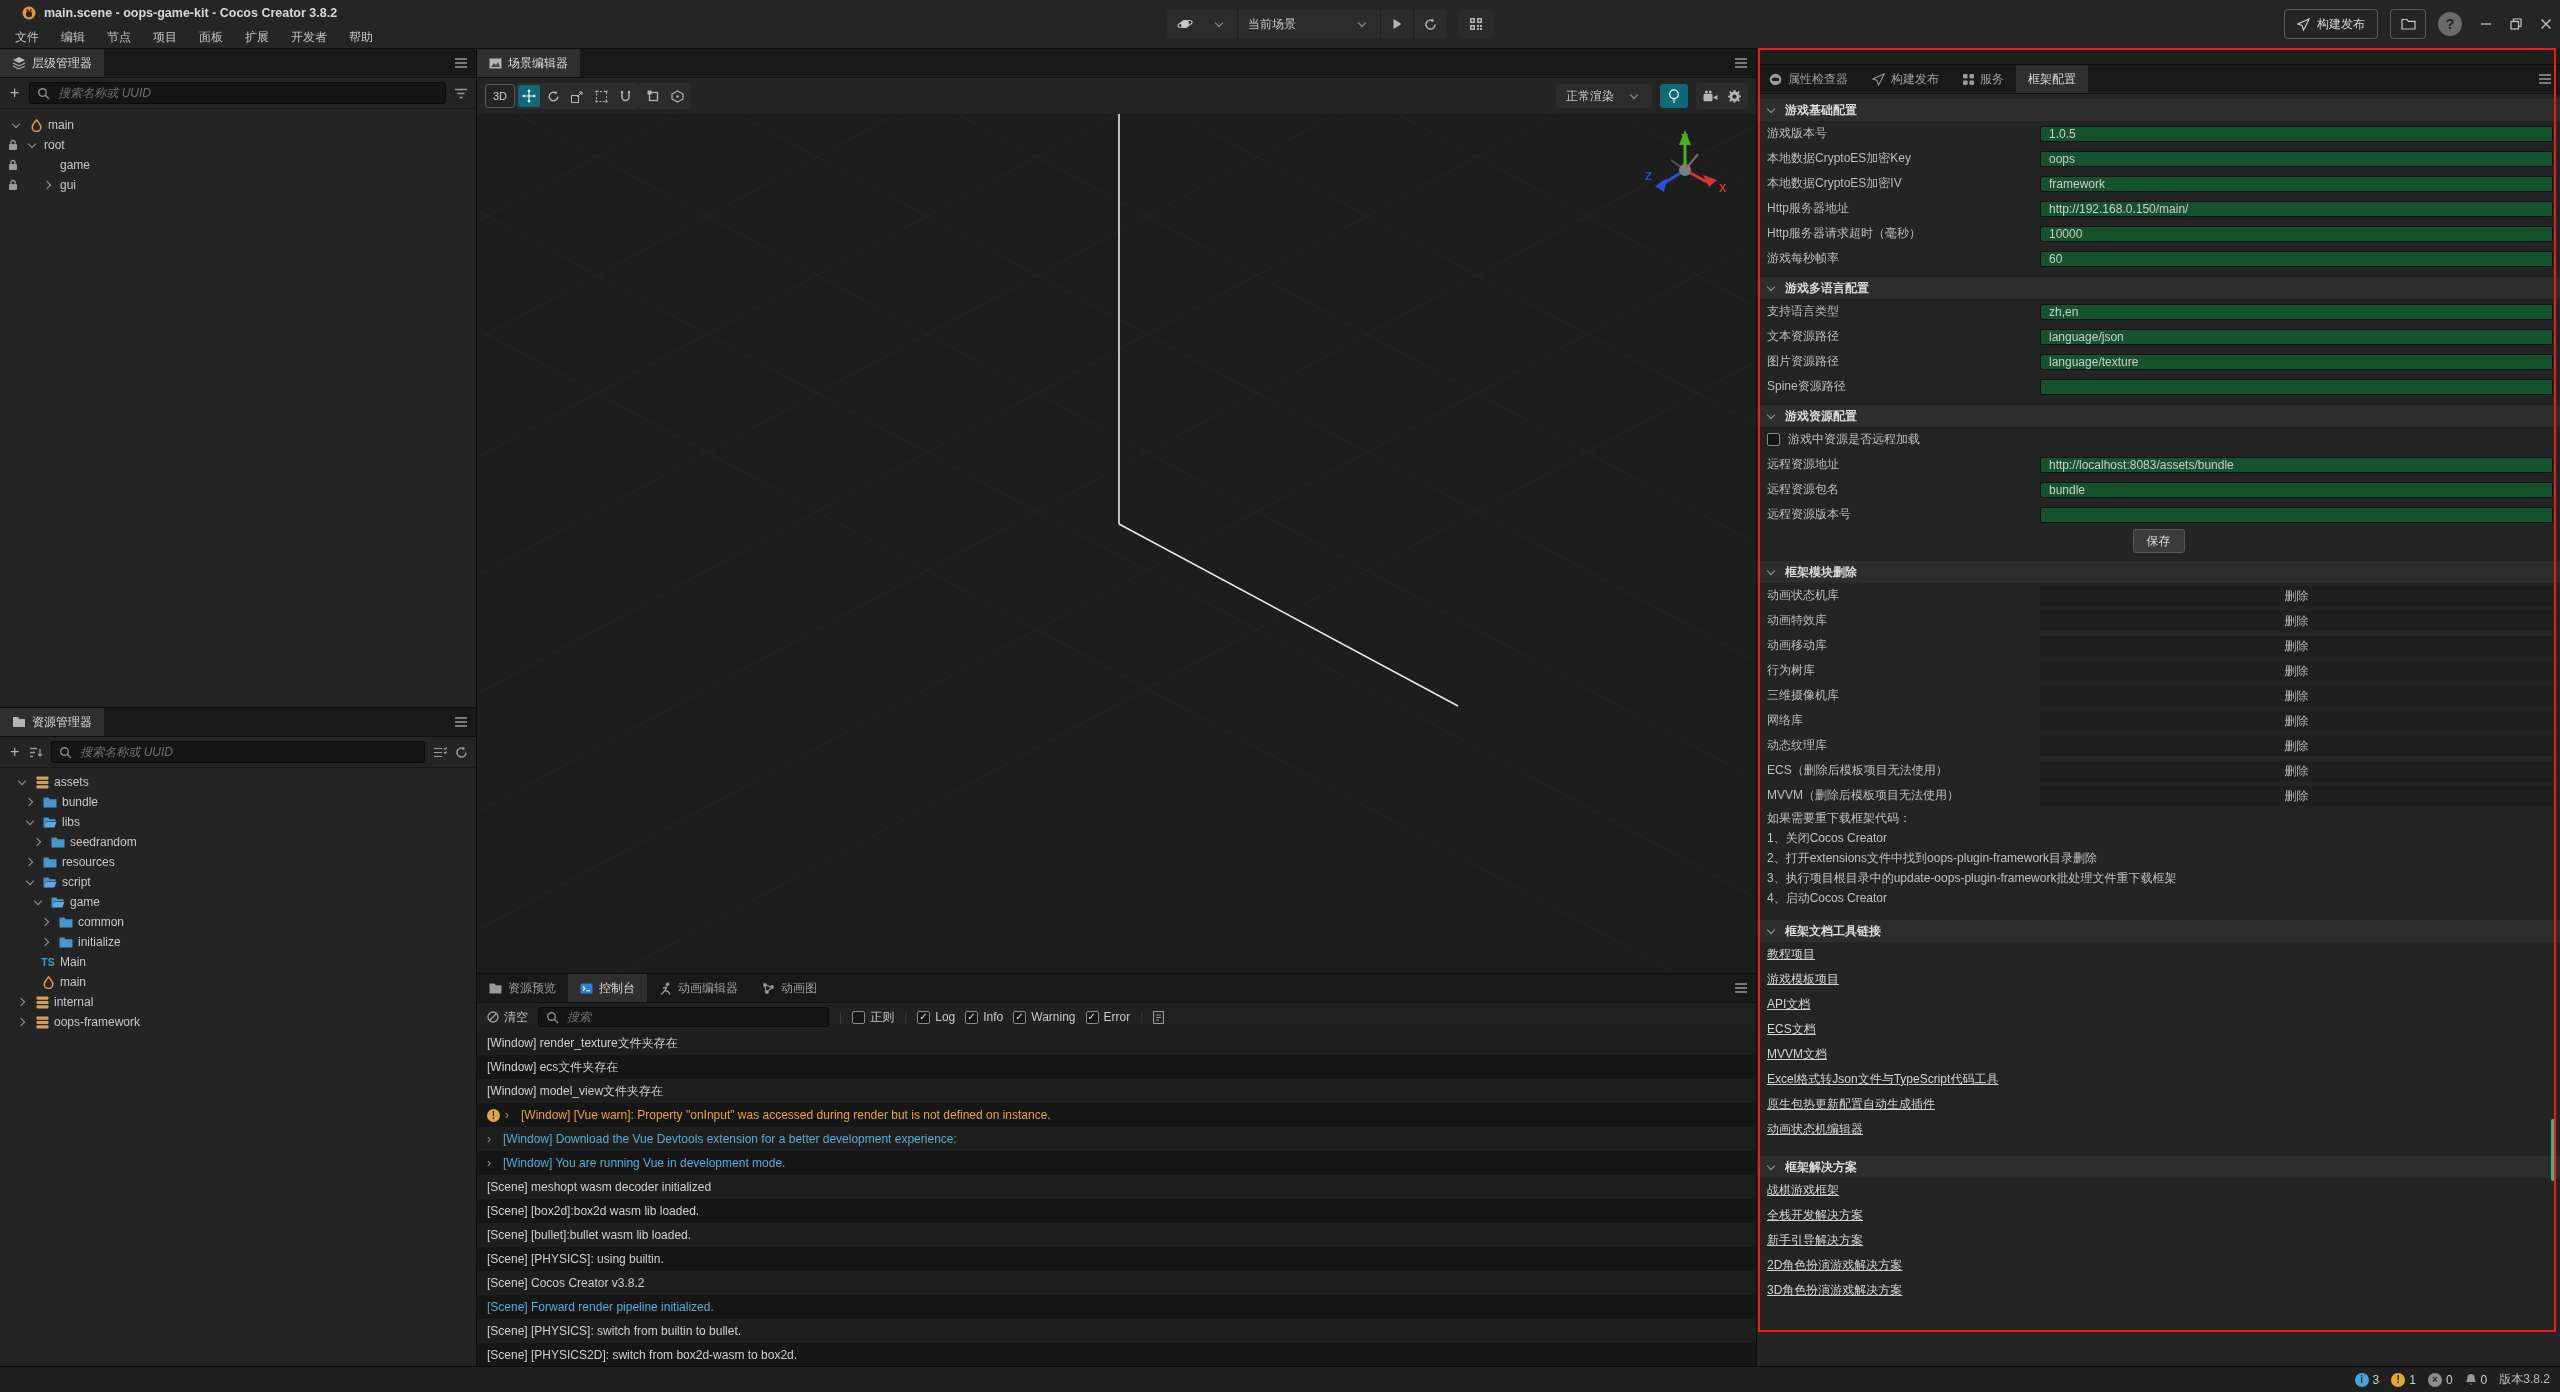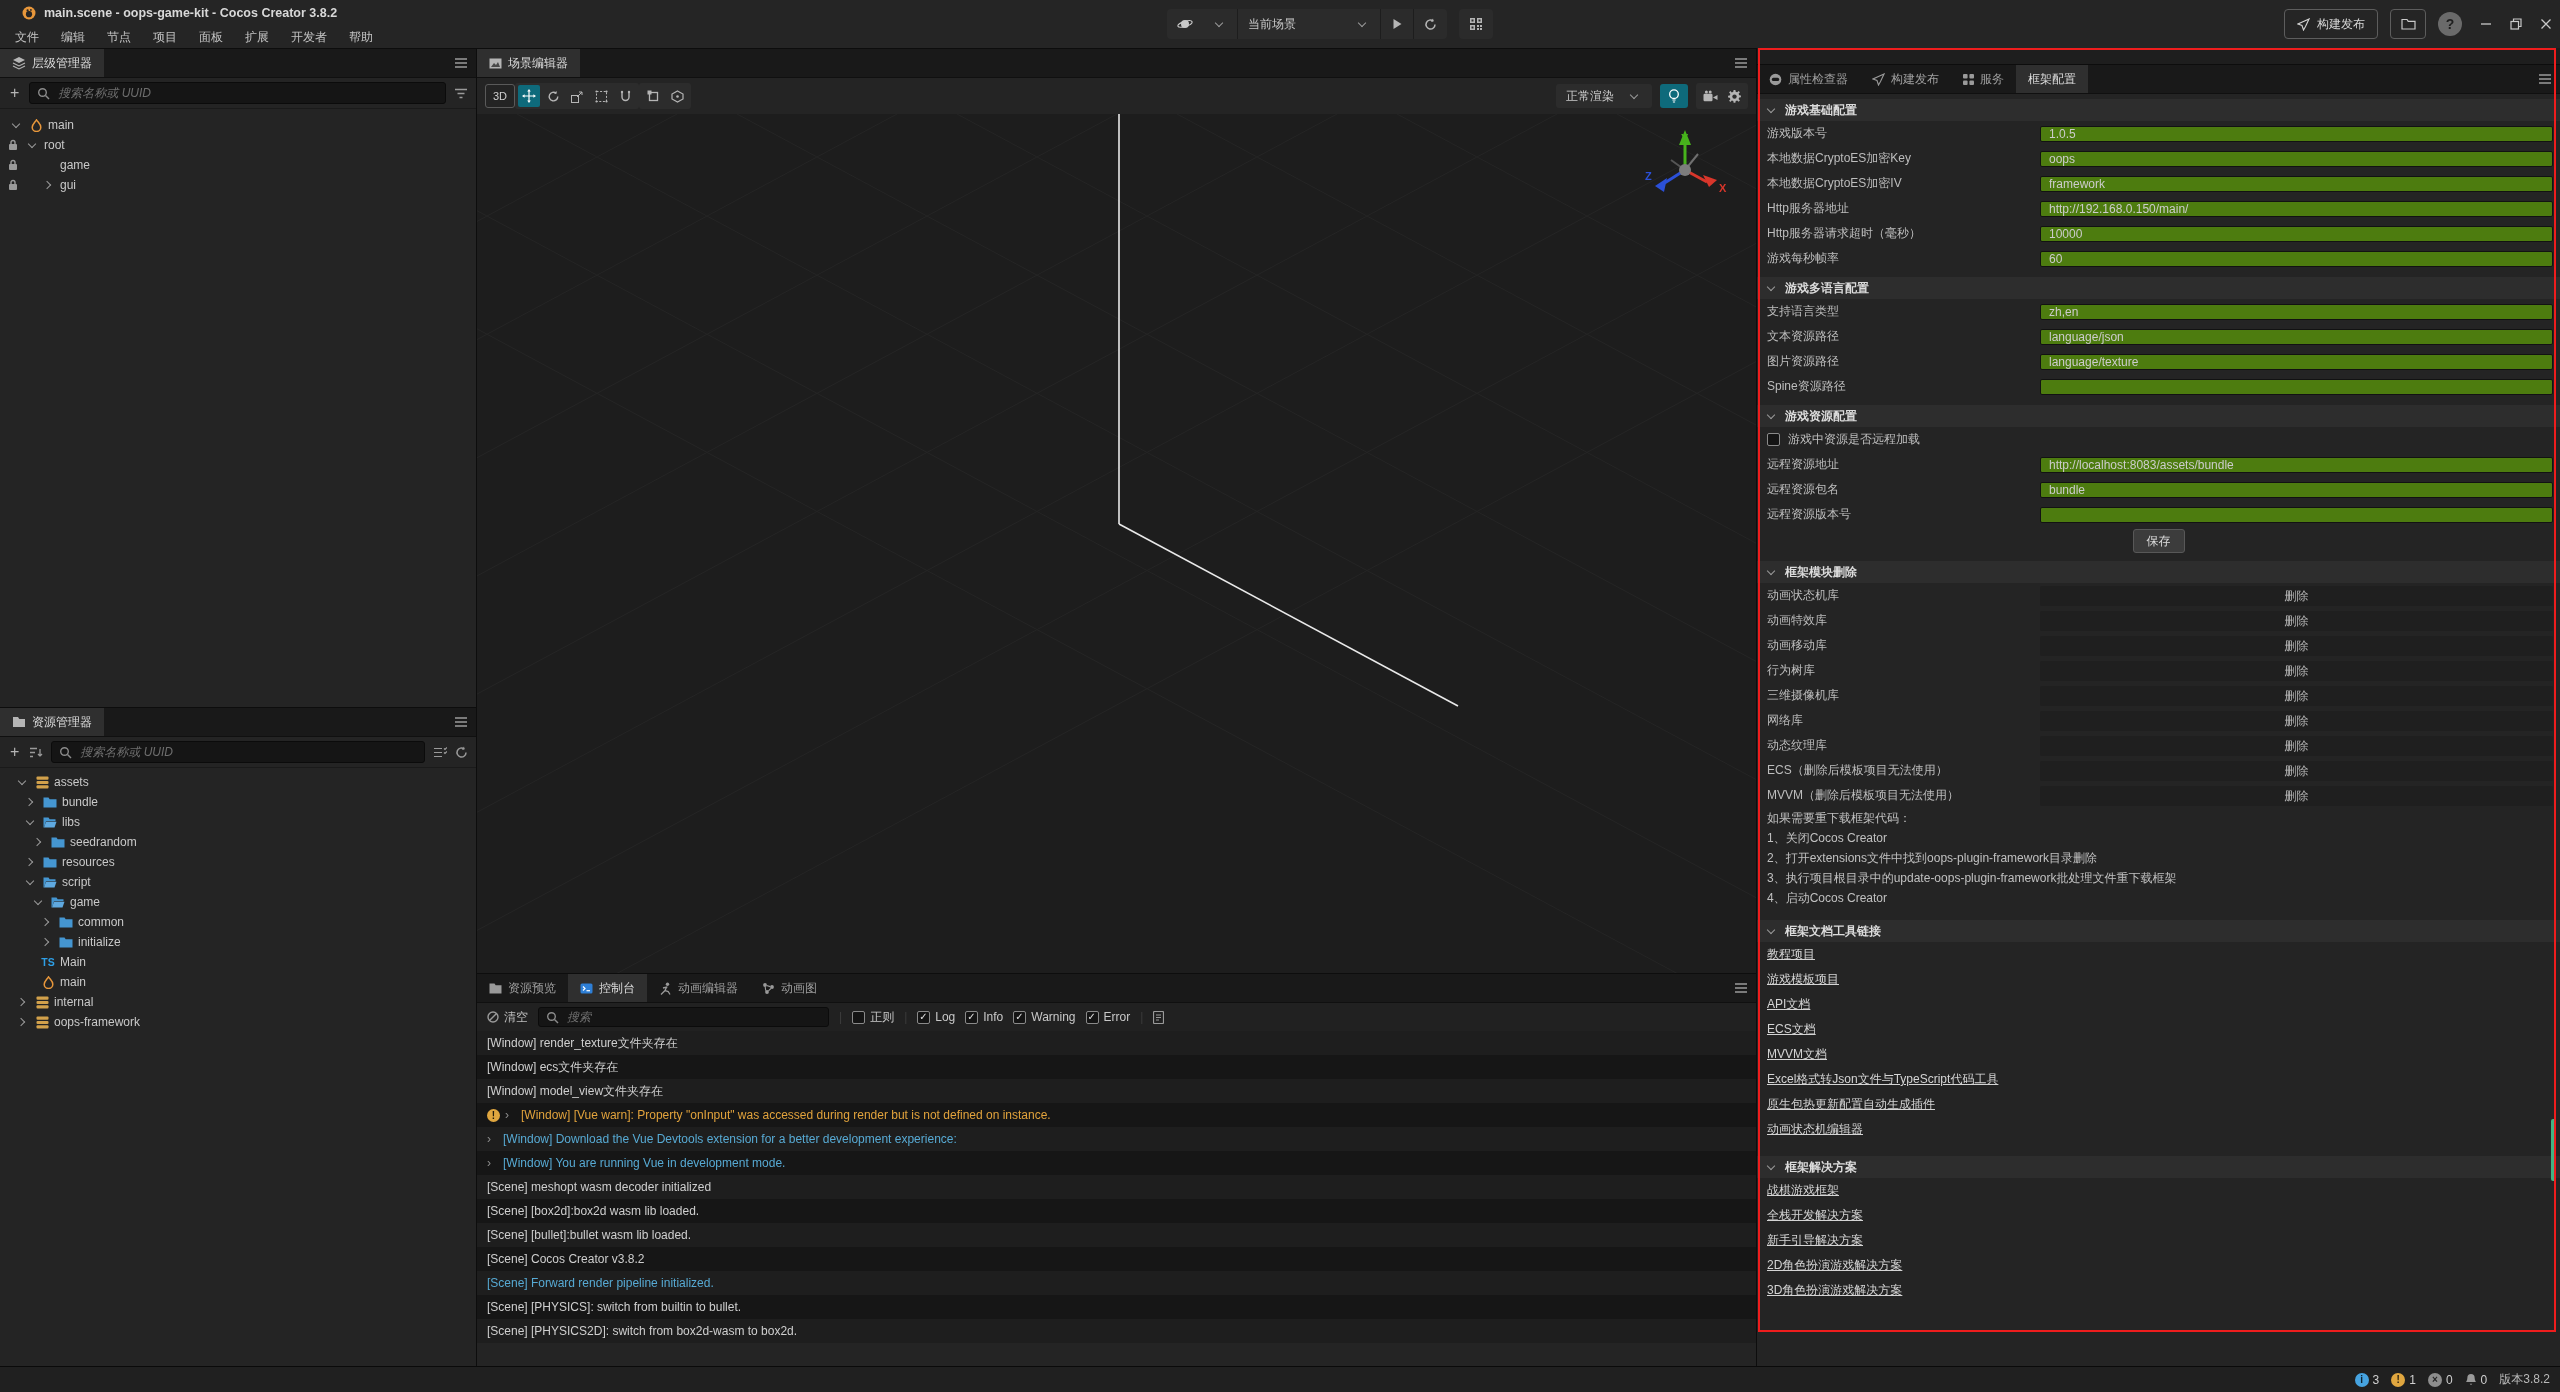--- a/index.html
+++ b/index.html
@@ -80,21 +80,21 @@
   .lexp{width:16px;color:#8d8d8d;flex:none;}
   .lbadge{width:13px;height:13px;border-radius:50%;background:#e0a63f;color:#201a0c;font-weight:bold;font-size:10px;
           display:flex;align-items:center;justify-content:center;margin-right:5px;flex:none;}
   
   .icontent{position:absolute;left:0;top:28px;right:0;bottom:0;overflow:hidden;}
   .isec{height:22px;background:#2d2d2d;display:flex;align-items:center;gap:10px;padding-left:8px;margin-top:6px;
         font-weight:bold;color:#dcdcdc;}
   .isec .chev{width:10px;}
   .irow{height:25px;display:flex;align-items:center;padding:0 7px 0 10px;}
   .ilabel{width:273px;flex:none;color:#bdbdbd;overflow:hidden;white-space:nowrap;}
-  .ifield{flex:1;height:16px;background:#4d7c0f;border:1px solid #121212;border-radius:2px;color:#cccccc;
+  .ifield{flex:1;height:16px;background:#14532d;border:1px solid #121212;border-radius:2px;color:#cccccc;
           font-size:12px;padding:0 8px;box-sizing:border-box;font-family:inherit;outline:none;}
   .delbar{flex:1;height:20px;background:#1f1f1f;border-radius:2px;color:#b8b8b8;text-align:center;line-height:20px;}
   .cbrow{height:25px;display:flex;align-items:center;gap:8px;padding-left:10px;color:#bfbfbf;}
   .saverow{height:28px;display:flex;align-items:center;justify-content:center;}
   .savebtn{height:22px;padding:0 13px;background:#3c3c3c;border:1px solid #585858;border-radius:3px;color:#dddddd;
            display:flex;align-items:center;}
   .inote{height:20px;display:flex;align-items:center;padding-left:10px;color:#c0c0c0;}
   .ilink{height:25px;display:flex;align-items:center;padding-left:10px;}
   .ilink span{color:#d4d4d4;text-decoration:underline;}
   
@@ -724,20 +724,23 @@
       <div class="lrow">
           <span>[Scene] meshopt wasm decoder initialized</span>
         </div>
       <div class="lrow">
           <span>[Scene] [box2d]:box2d wasm lib loaded.</span>
         </div>
       <div class="lrow">
           <span>[Scene] [bullet]:bullet wasm lib loaded.</span>
         </div>
       <div class="lrow">
+          <span>[Scene] [PHYSICS]: using builtin.</span>
+        </div>
+      <div class="lrow">
           <span>[Scene] Cocos Creator v3.8.2</span>
         </div>
       <div class="lrow info">
           <span>[Scene] Forward render pipeline initialized.</span>
         </div>
       <div class="lrow">
           <span>[Scene] [PHYSICS]: switch from builtin to bullet.</span>
         </div>
       <div class="lrow">
           <span>[Scene] [PHYSICS2D]: switch from box2d-wasm to box2d.</span>

